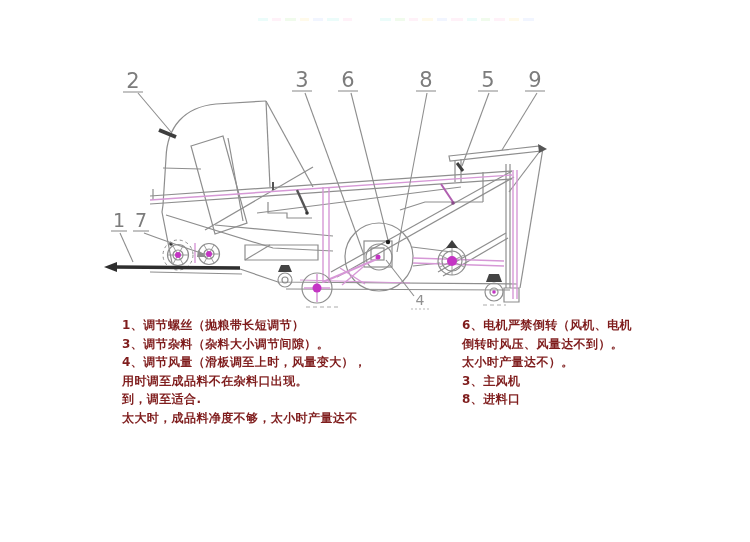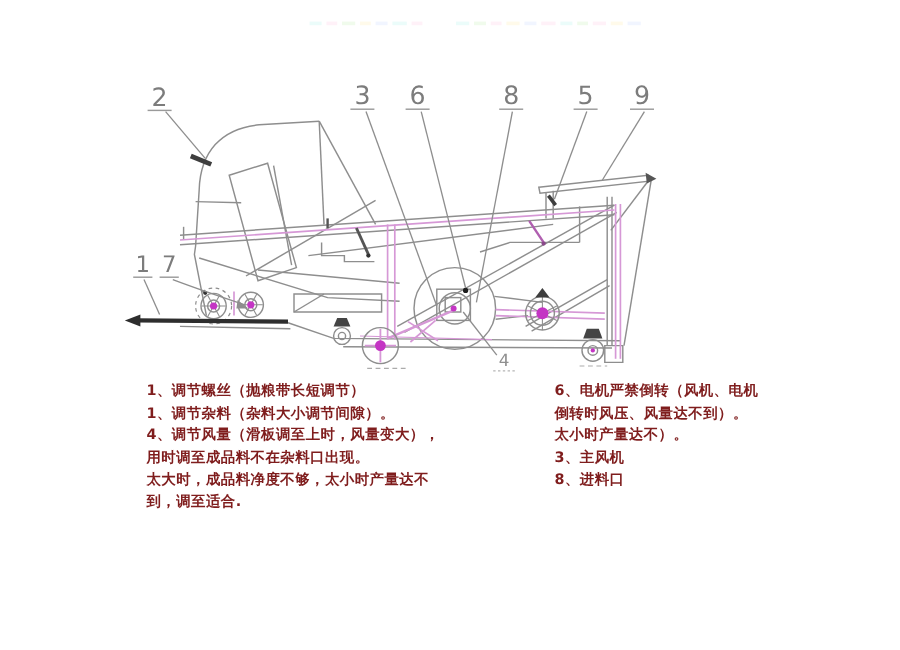--- a/index.html
+++ b/index.html
@@ -202,25 +202,25 @@
       <path d="M478 91 L498 91" stroke="#9a9a9a" stroke-width="1.2"></path>
       <text class="callout-num" x="535" y="87">9</text>
       <path d="M525 91 L545 91" stroke="#9a9a9a" stroke-width="1.2"></path>
       <text class="callout-num-xs" x="420" y="305">4</text>
       <path d="M411 309 L429 309" stroke="#b5b5b5" stroke-width="1" stroke-dasharray="2 2"></path>
     </g>
   </svg>
 
   <div id="col-left" class="col">
     <div class="ann-line">1、调节螺丝（抛粮带长短调节）</div>
-    <div class="ann-line">1、调节杂料（杂料大小调节间隙）。</div>
+    <div class="ann-line">3、调节杂料（杂料大小调节间隙）。</div>
     <div class="ann-line">4、调节风量（滑板调至上时，风量变大），</div>
     <div class="ann-line">用时调至成品料不在杂料口出现。</div>
+    <div class="ann-line">到，调至适合.</div>
     <div class="ann-line">太大时，成品料净度不够，太小时产量达不</div>
-    <div class="ann-line">到，调至适合.</div>
   </div>
 
   <div id="col-right" class="col">
     <div class="ann-line">6、电机严禁倒转（风机、电机</div>
     <div class="ann-line">倒转时风压、风量达不到）。</div>
     <div class="ann-line">太小时产量达不）。</div>
     <div class="ann-line">3、主风机</div>
     <div class="ann-line">8、进料口</div>
   </div>
 

